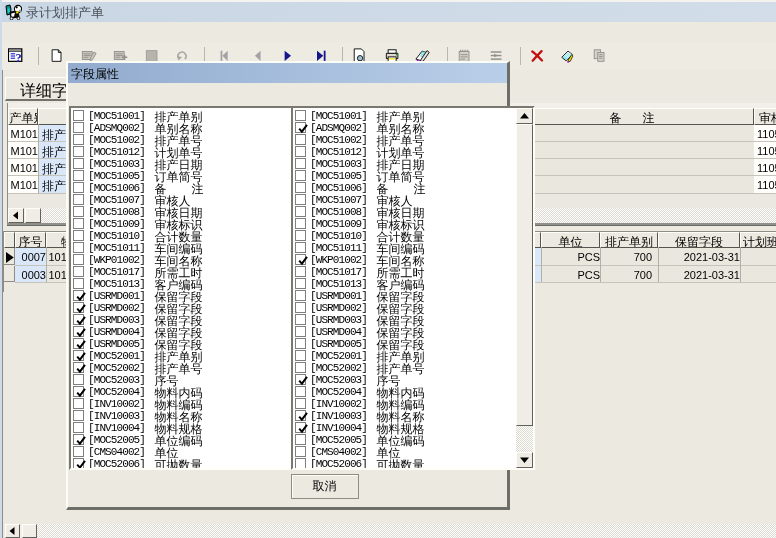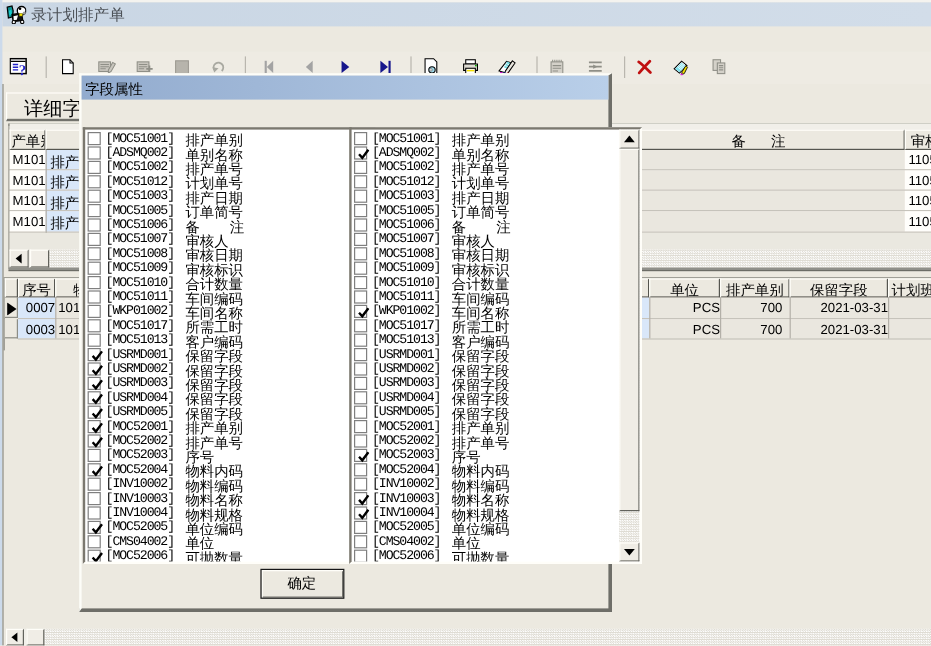--- a/index.html
+++ b/index.html
@@ -666,15 +666,15 @@
             <polygon points="7.5,4 12,9.5 3,9.5" fill="#000"></polygon>
           </svg>
         </div>
         <div class="sbthumb" style="right:0;top:16px;width:17px;height:302px"></div>
         <div class="sbbtn" style="right:0;bottom:0;width:17px;height:16px">
           <svg width="15" height="14" viewBox="0 0 15 14">
             <polygon points="7.5,10 12,4.5 3,4.5" fill="#000"></polygon>
           </svg>
         </div>
       </div>
- <div class="dbtn" id="okbtn">确定</div>
+ <div class="dbtn" id="cancelbtn">取消</div>
 </div>
 </div>
 
 </body></html>

